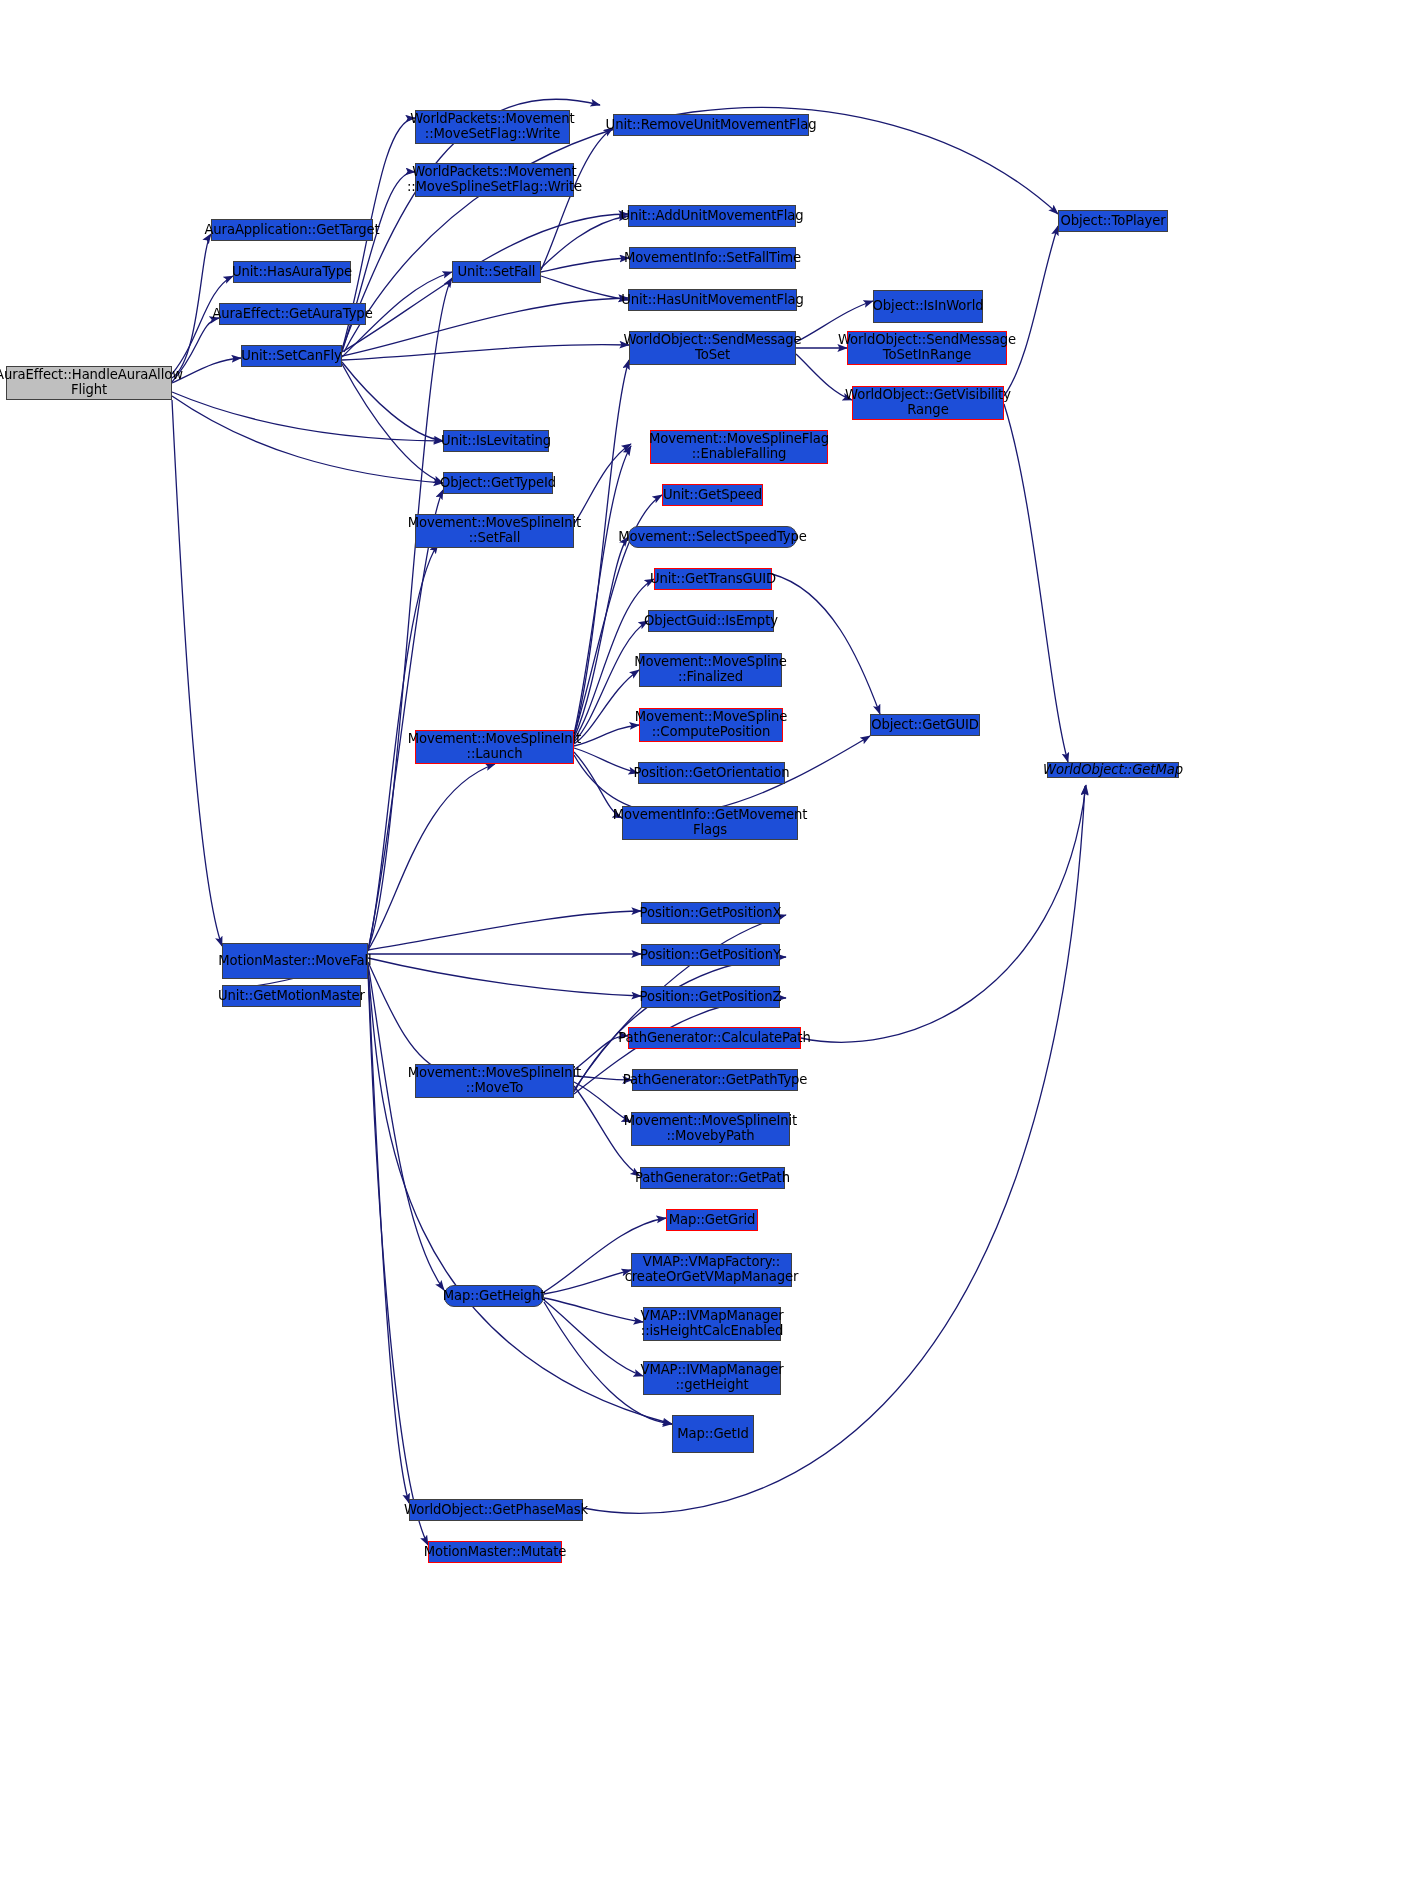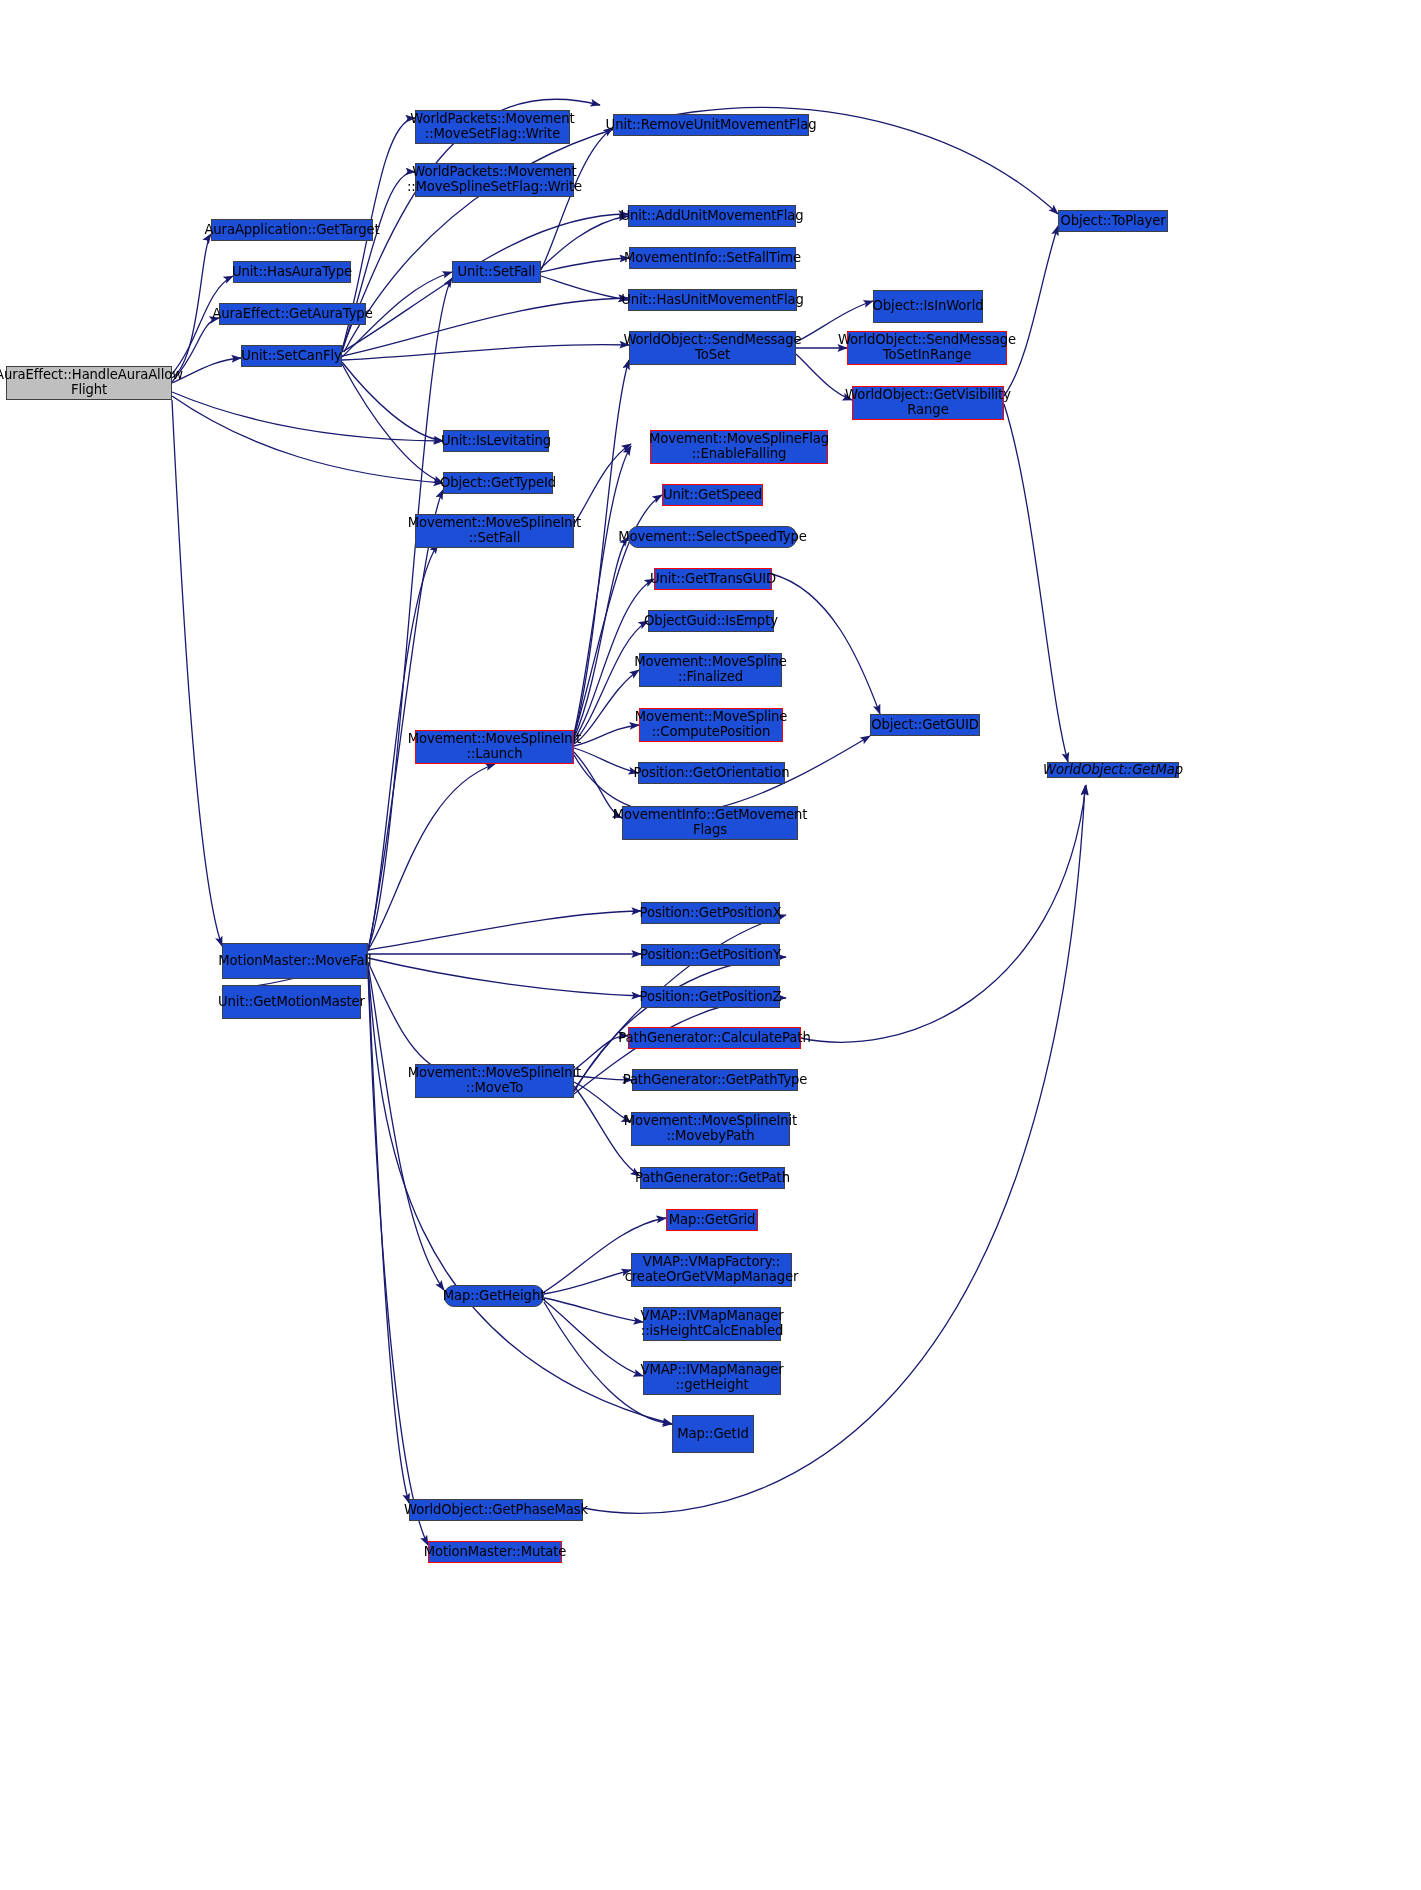--- a/index.html
+++ b/index.html
@@ -132,21 +132,21 @@
       <div class="node red" style="left: 639px; top: 708px; width: 144px; height: 34px;">Movement::MoveSpline
 ::ComputePosition</div>
       <div class="node" style="left: 638px; top: 762px; width: 147px; height: 22px;">Position::GetOrientation</div>
       <div class="node" style="left: 622px; top: 806px; width: 176px; height: 34px;">MovementInfo::GetMovement
 Flags</div>
       <div class="node red" style="left: 415px; top: 730px; width: 159px; height: 34px;">Movement::MoveSplineInit
 ::Launch</div>
       <div class="node" style="left: 870px; top: 714px; width: 110px; height: 22px;">Object::GetGUID</div>
       <div class="node" style="left: 1047px; top: 762px; width: 132px; height: 16px; font-style: italic;">WorldObject::GetMap</div>
       <div class="node" style="left: 222px; top: 943px; width: 146px; height: 36px;">MotionMaster::MoveFall</div>
-      <div class="node" style="left: 222px; top: 985px; width: 139px; height: 34px;">Unit::GetMotionMaster</div>
+      <div class="node" style="left: 222px; top: 985px; width: 139px; height: 22px;">Unit::GetMotionMaster</div>
       <div class="node" style="left: 641px; top: 902px; width: 139px; height: 22px;">Position::GetPositionX</div>
       <div class="node" style="left: 641px; top: 944px; width: 139px; height: 22px;">Position::GetPositionY</div>
       <div class="node" style="left: 641px; top: 986px; width: 139px; height: 22px;">Position::GetPositionZ</div>
       <div class="node red" style="left: 628px; top: 1027px; width: 173px; height: 22px;">PathGenerator::CalculatePath</div>
       <div class="node" style="left: 415px; top: 1064px; width: 159px; height: 34px;">Movement::MoveSplineInit
 ::MoveTo</div>
       <div class="node" style="left: 632px; top: 1069px; width: 166px; height: 22px;">PathGenerator::GetPathType</div>
       <div class="node" style="left: 631px; top: 1112px; width: 159px; height: 34px;">Movement::MoveSplineInit
 ::MovebyPath</div>
       <div class="node" style="left: 640px; top: 1167px; width: 145px; height: 22px;">PathGenerator::GetPath</div>

